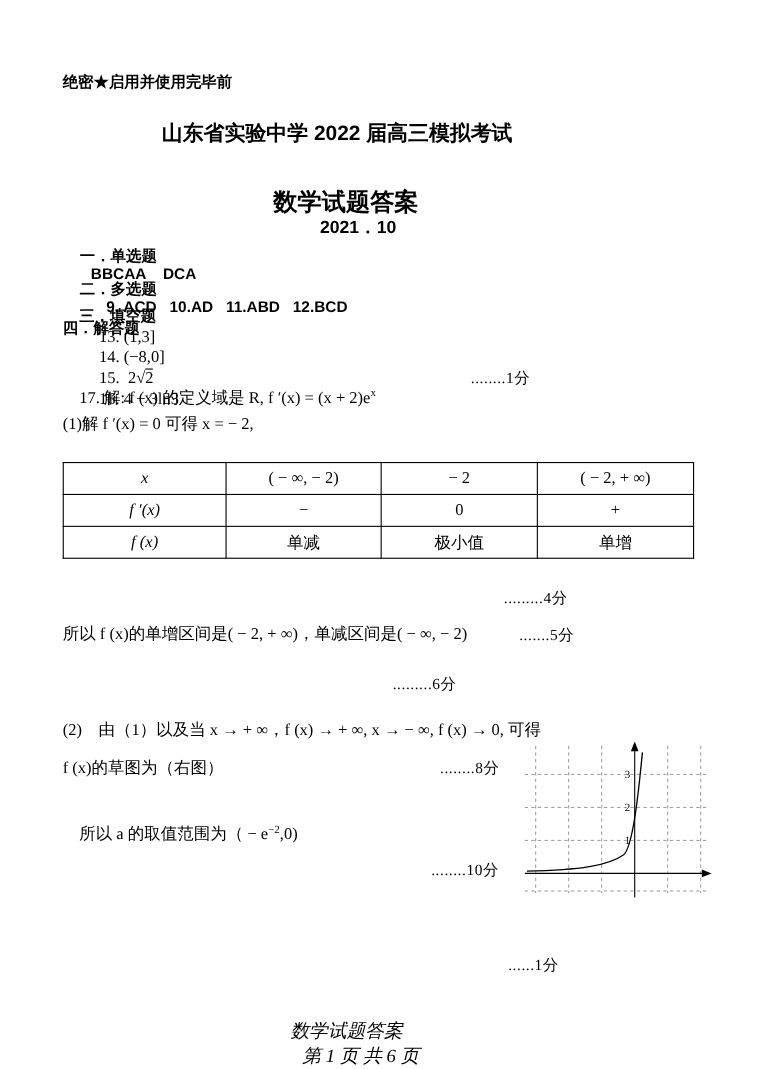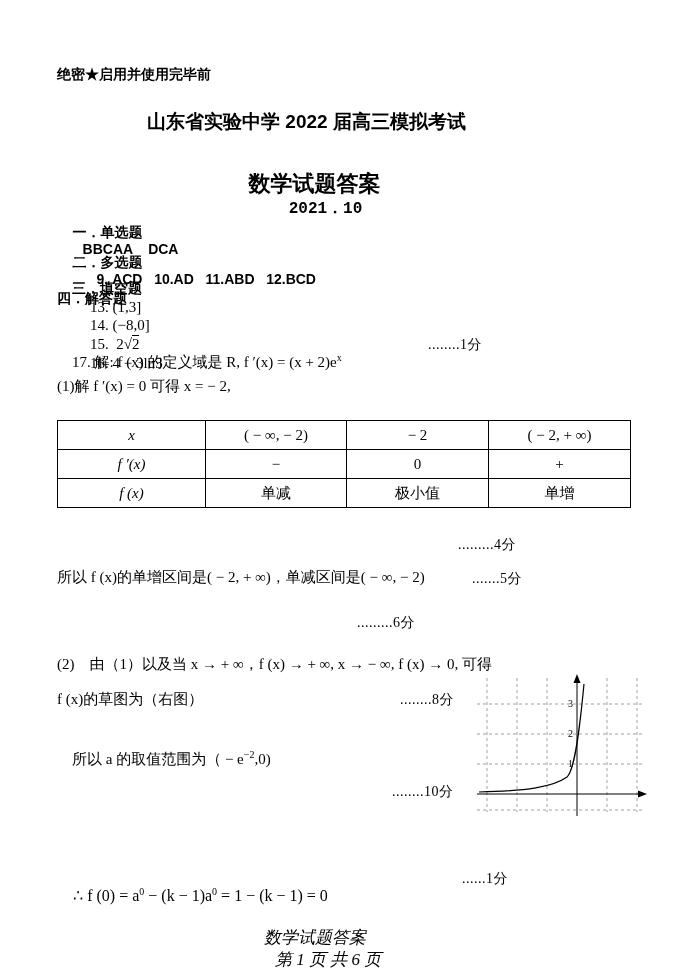--- a/index.html
+++ b/index.html
@@ -27,21 +27,21 @@
 <body>
 
 <div class="page">
 
   <div class="abs sans b fs14" style="left:57px;top:66px;">绝密★启用并使用完毕前</div>
 
   <div class="abs sans b fs19 center" style="top:110px;">山东省实验中学 2022 届高三模拟考试</div>
 
   <div class="abs center" style="top:150px;">
     <span class="sans b fs22">数学试题答案</span>
-    <span class="sans b fs16" style="margin-left:22px;font-family:Liberation Mono, monospace;">2021．10</span>
+    <span class="sans b fs16" style="margin-left:22px;">2021．10</span>
   </div>
 
   <div class="abs sans b fs14" style="left:57px;top:206px;">
     <span>一．单选题</span>
     <span style="margin-left:10px;">BBCAA    DCA</span>
   </div>
 
   <div class="abs sans b fs14" style="left:57px;top:236px;">
     <span>二．多选题</span>
     <span style="margin-left:24px;">9. ACD   10.AD   11.ABD   12.BCD</span>
@@ -131,23 +131,20 @@
     </svg>
   </div>
 
   <div class="abs serif fs15" style="left:57px;top:731px;">
     <span>所以 a 的取值范围为（ − e</span><sup>−2</sup><span>,0)</span>
   </div>
 
   <div class="abs serif marks" style="left:392px;top:783px;">........10分</div>
 
 
-  <div class="abs serif fs16" style="left:57px;top:866px;">
-    <span>∴ f (0) = a</span><sup>0</sup><span> − (k − 1)a</span><sup>0</sup><span> = 1 − (k − 1) = 0</span>
-  </div>
   <div class="abs serif marks" style="left:462px;top:870px;">......1分</div>
 
   <div class="abs serif center footer">
     <span>数学试题答案</span>
     <span style="margin-left:26px;">第 1 页 共 6 页</span>
   </div>
 
 </div>
 
 </body></html>

